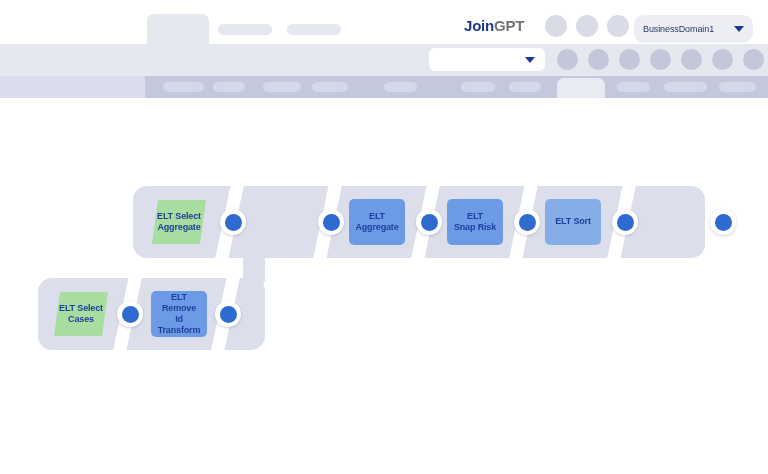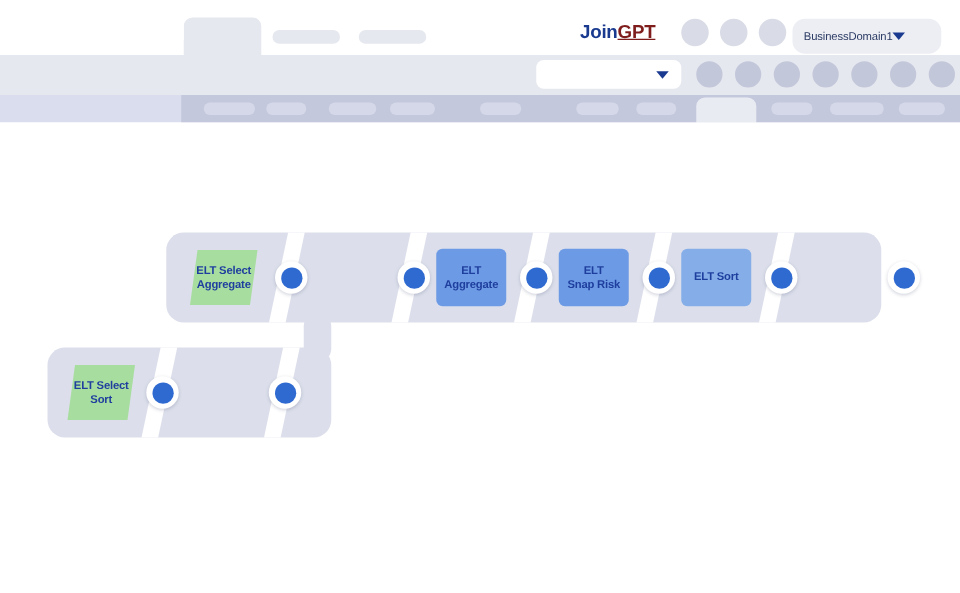--- a/index.html
+++ b/index.html
@@ -19,25 +19,25 @@
   .logo-text{font-size:22px;font-weight:600;color:#1a3a8f;letter-spacing:-0.4px;line-height:1;}
   .logo-reg{font-size:8px;vertical-align:super;color:#1a3a8f;}
 
   
   .tab-block{position:absolute;left:147px;top:14px;width:62px;height:62px;background:#e6e8ef;border-top-left-radius:7px;border-top-right-radius:7px;}
   .ph-pill{position:absolute;background:#e6e8ef;border-radius:7px;}
 
   
   .snapgpt{position:absolute;left:464px;top:17px;font-size:15px;font-weight:700;letter-spacing:-0.2px;}
   .snapgpt .s1{color:#1a3a8f;}
-  .snapgpt .s2{color:#7f1d1d;text-decoration:underline;}
+  .snapgpt .s2{color:#737373;}
 
   .circ{position:absolute;border-radius:50%;background:#d9dce6;}
 
-  .domain-chip{position:absolute;left:634px;top:15px;width:119px;height:28px;background:#eceef4;border-radius:10px;display:flex;align-items:center;padding:0 9px;box-sizing:border-box;}
+  .domain-chip{position:absolute;left:634px;top:15px;width:119px;height:28px;background:#eceef4;border-radius:10px;display:flex;align-items:center;justify-content:space-between;padding:0 9px;box-sizing:border-box;}
   .domain-chip .dtxt{font-size:9px;color:#2b3a63;font-weight:500;letter-spacing:-0.1px;}
   .tri-down{width:0;height:0;border-left:5px solid transparent;border-right:5px solid transparent;border-top:6px solid #1a3a8f;}
 
   
   .bar2{position:absolute;left:0;top:44px;width:768px;height:32px;background:#e6e8ef;}
   .bar2-left{position:absolute;left:0;top:0;width:147px;height:32px;background:#ffffff;}
   .select-box{position:absolute;left:429px;top:48px;width:116px;height:23px;background:#ffffff;border-radius:6px;display:flex;align-items:center;justify-content:flex-end;padding-right:10px;box-sizing:border-box;}
 
   
   .bar3{position:absolute;left:0;top:76px;width:768px;height:22px;background:#dadded;}
@@ -197,24 +197,33 @@
       <div class="sep" style="left:83px;"></div>
       <div class="sep" style="left:181px;"></div>
     </div>
 
     <div class="node" style="left:52px;top:192px;width:58px;height:48px;">
       <svg class="shape" viewBox="0 0 58 48" preserveAspectRatio="none">
         <path d="M8,2 L56,2 L50,46 L2,46 Z" fill="#a8dda0"></path>
       </svg>
       <span class="lbl">
         <span>ELT Select</span><br>
-        <span>Sort</span>
-      </span>
-    </div>
-
+        <span>Cases</span>
+      </span>
+    </div>
+
+    <div class="node" style="left:150px;top:192px;width:58px;height:48px;">
+      <svg class="shape" viewBox="0 0 58 48" preserveAspectRatio="none">
+        <rect x="1" y="1" width="56" height="46" rx="5" fill="#6d9ae5"></rect>
+      </svg>
+      <span class="lbl">
+        <span>ELT Remove</span><br>
+        <span>Id Transform</span>
+      </span>
+    </div>
 
     <div class="dot" style="left:117px;top:203px;">
         <i></i>
       </div>
     <div class="dot" style="left:215px;top:203px;">
         <i></i>
       </div>
 
   </div>
 </div>

